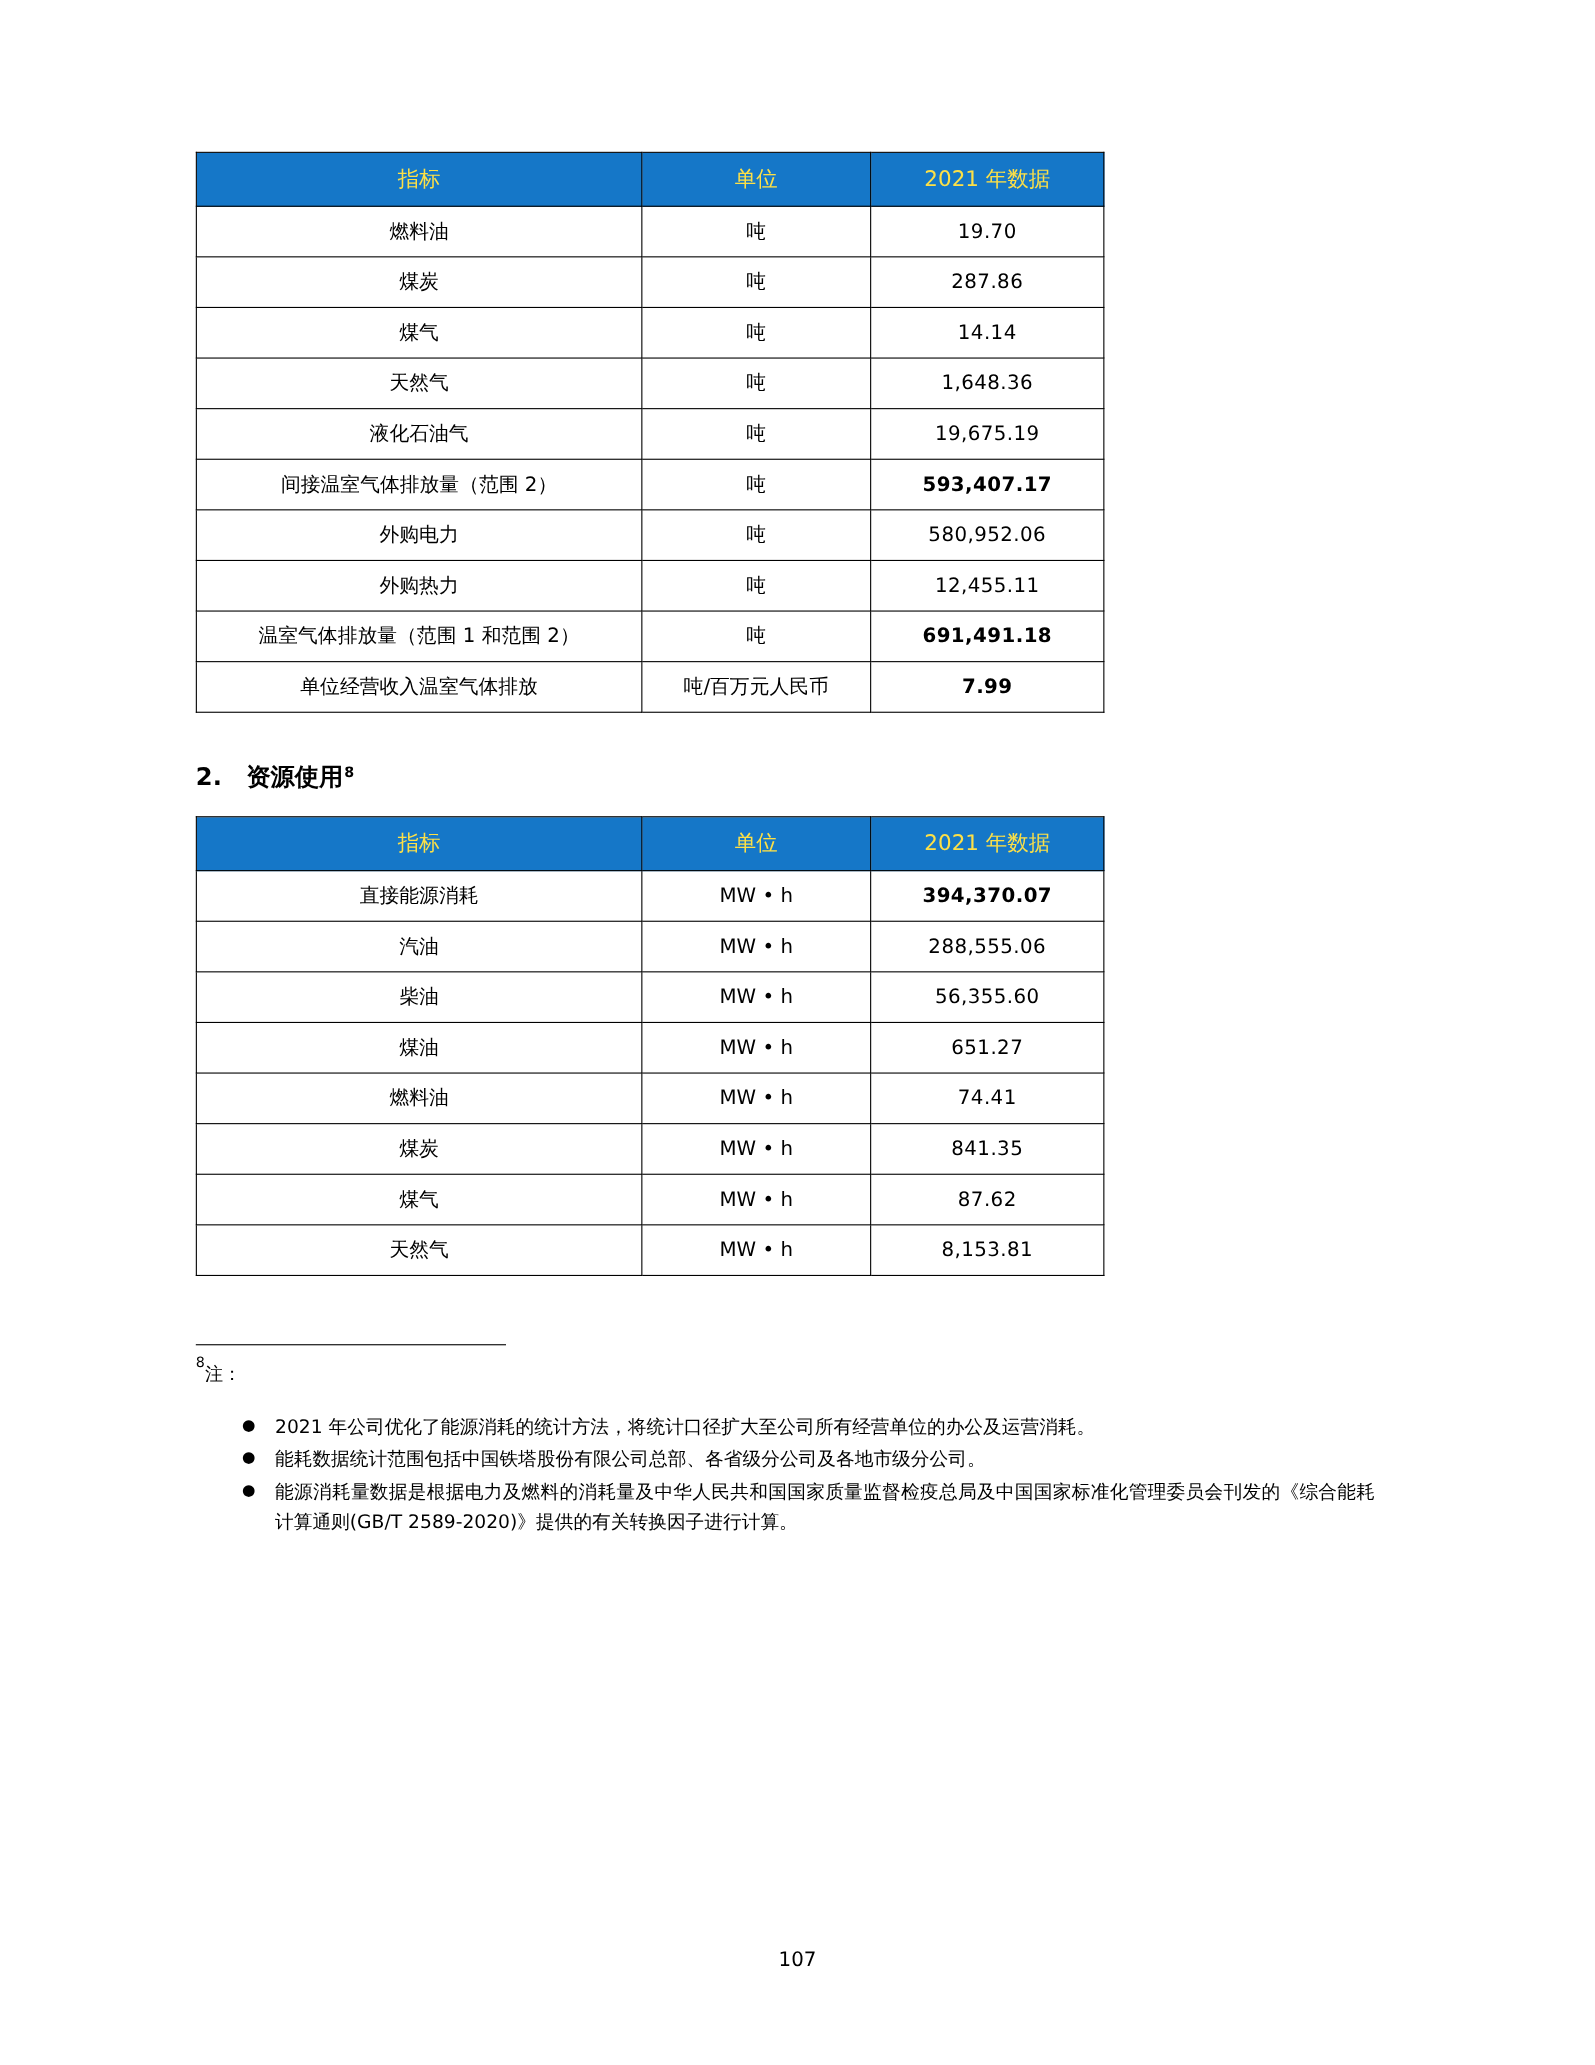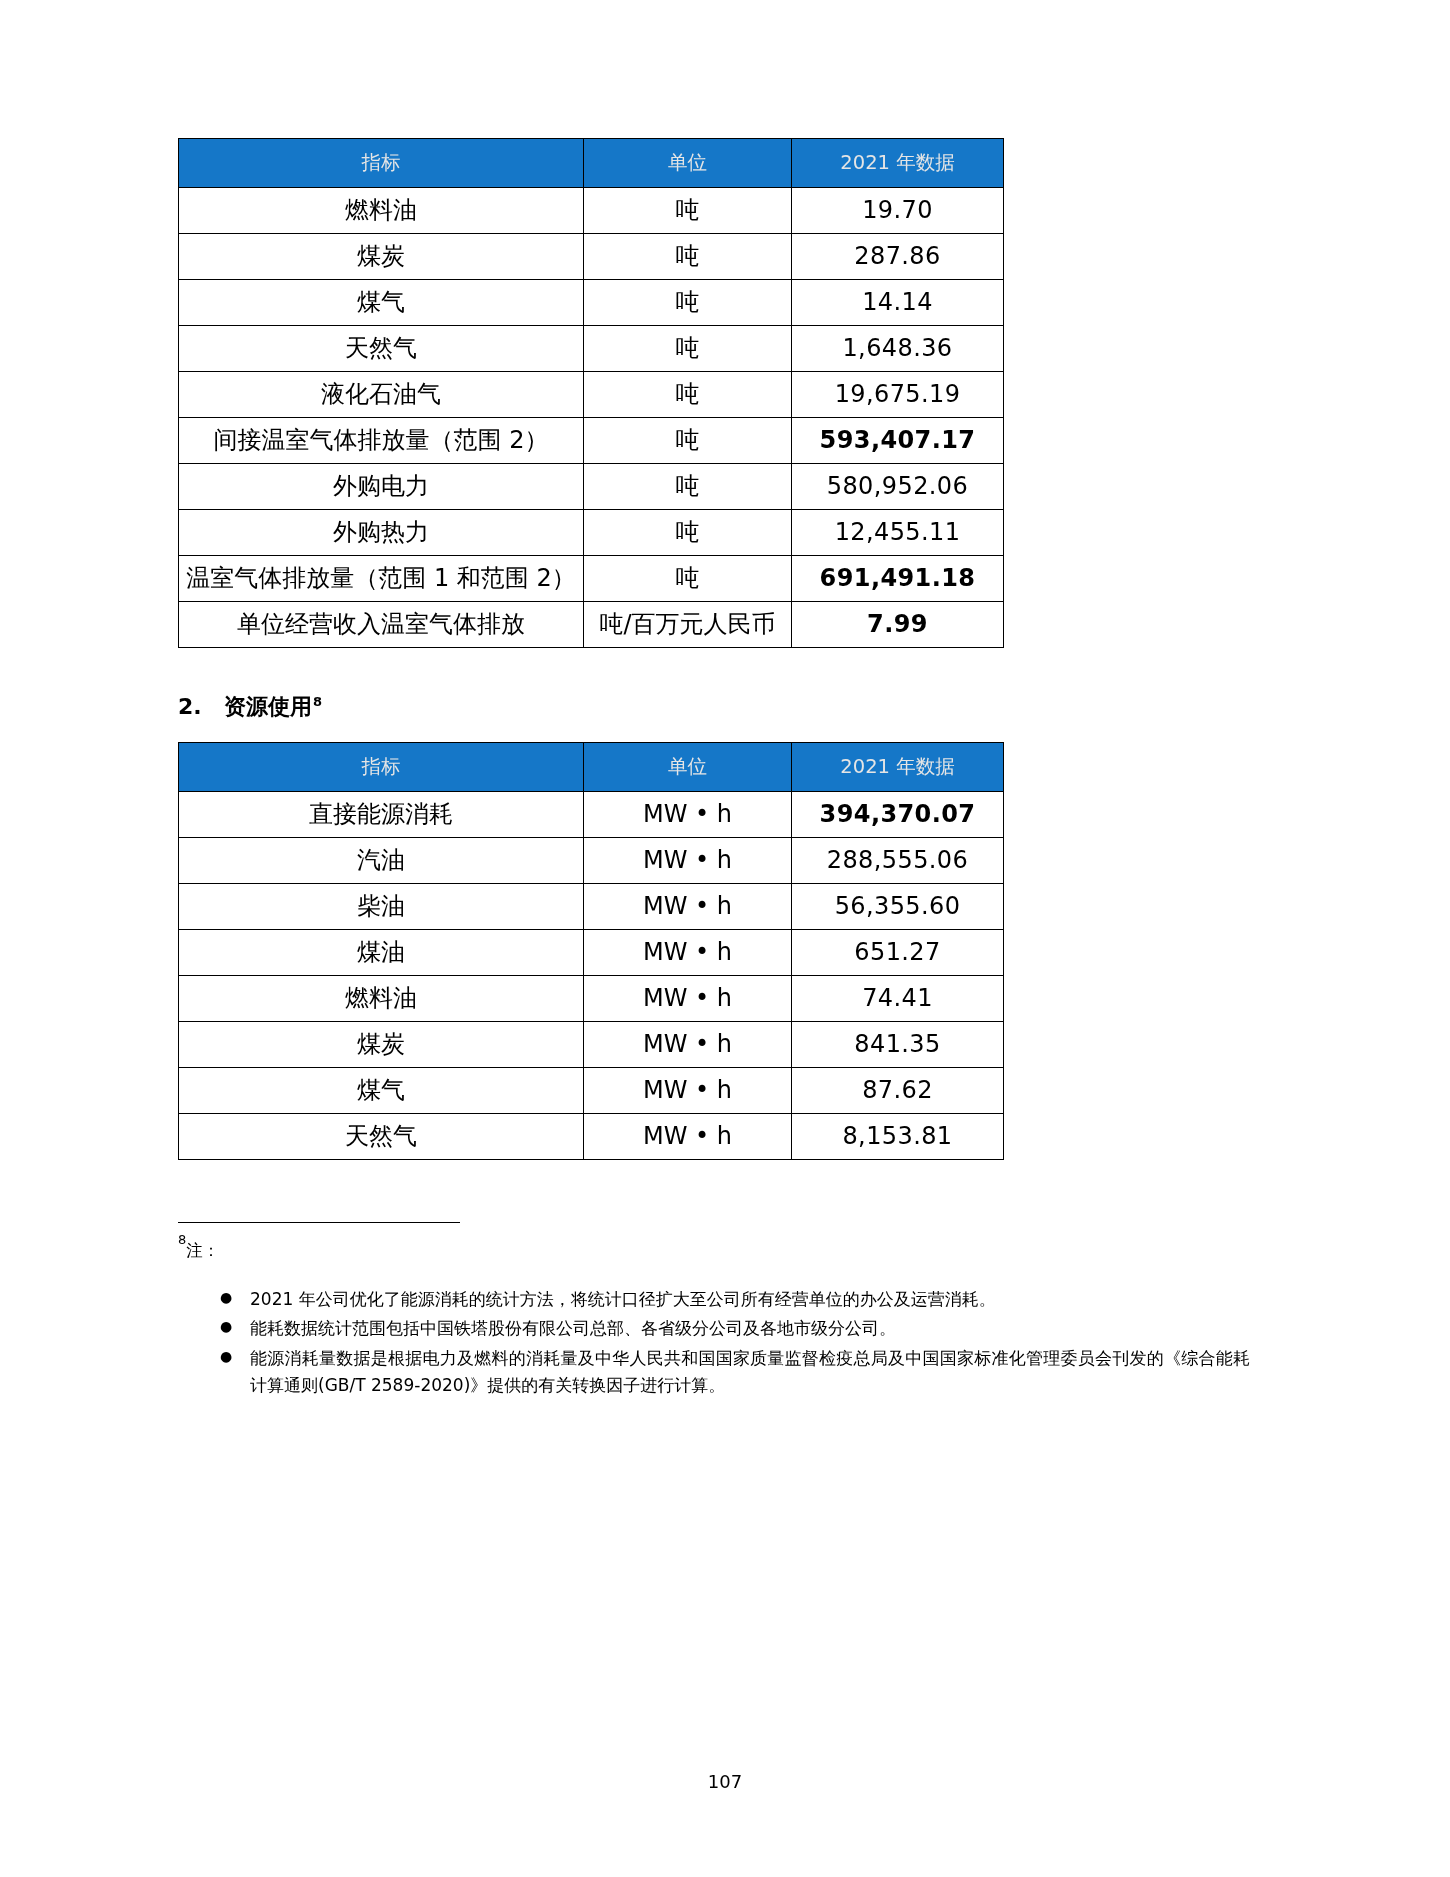--- a/index.html
+++ b/index.html
@@ -32,30 +32,30 @@
   table.data-table {
     border-collapse: collapse;
     width: 825px;
     table-layout: fixed;
   }
   table.data-table th,
   table.data-table td {
     border: 1px solid #000000;
     text-align: center;
     vertical-align: middle;
-    font-size: 24px;
+    font-size: 18px;
     line-height: 1.2;
     padding: 0;
     height: 45px;
     font-family: "DejaVu Sans", sans-serif;
     font-weight: normal;
   }
   table.data-table thead th {
     background: #1577C8;
-    color: #e5e5e5;
+    color: #fde047;
     height: 48px;
     font-size: 19.5px;
     font-family: "DejaVu Sans", sans-serif;
   }
   .col-indicator { width: 405px; }
   .col-unit { width: 208px; }
   .col-value { width: 212px; }
 
   td.bold, th.bold { font-weight: bold; }
   .num {

